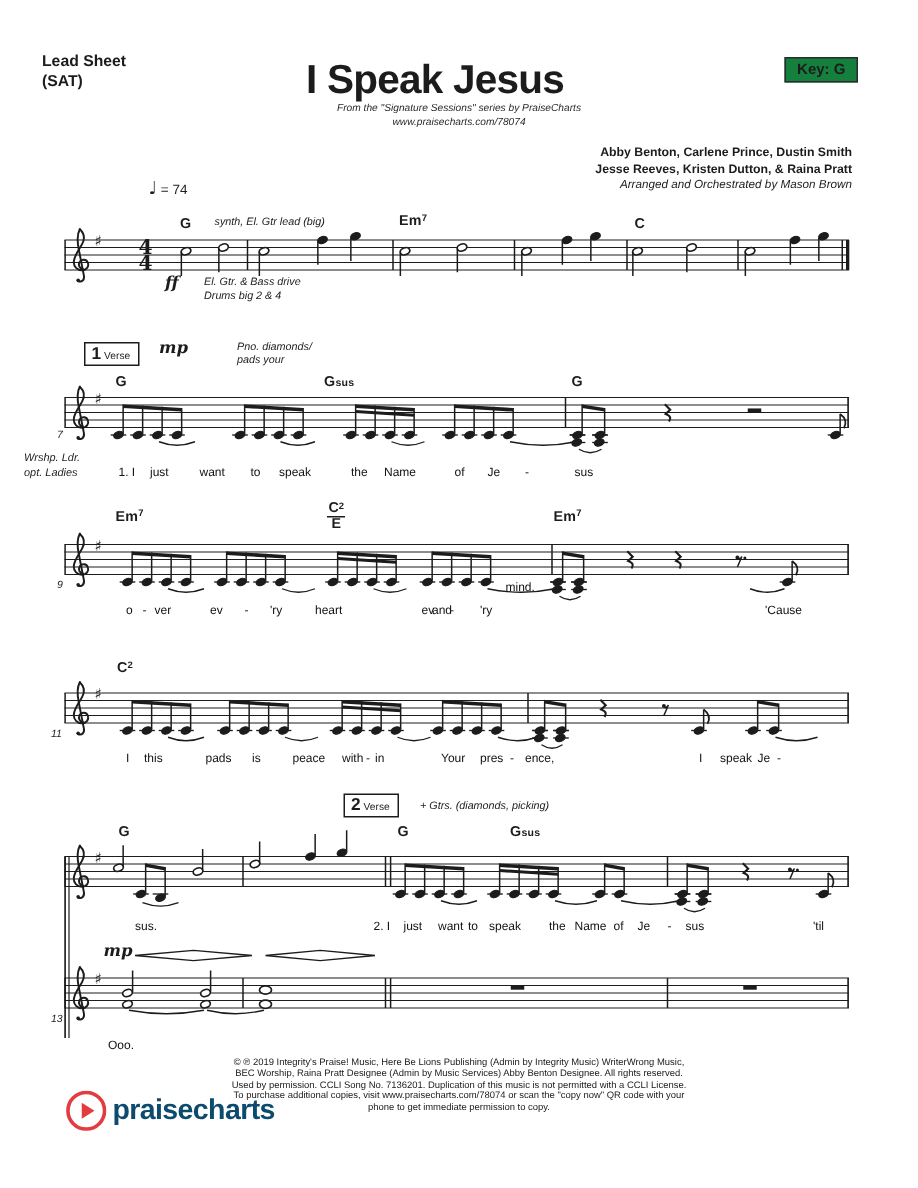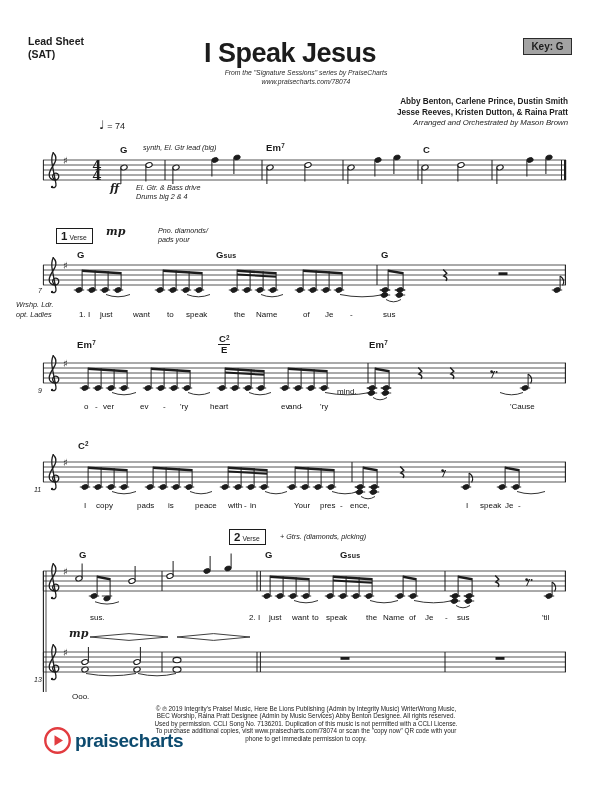--- a/index.html
+++ b/index.html
@@ -4,21 +4,21 @@
 <style>
   html,body{margin:0;padding:0;background:#888;}
   .page{position:relative;width:612px;height:792px;background:#ffffff;margin:0 auto;
         font-family:"Liberation Sans",sans-serif;color:#1c1c1c;overflow:hidden;}
   .abs{position:absolute;white-space:nowrap;}
   .sheet-type{left:28px;top:35px;font-size:10.5px;font-weight:bold;line-height:13px;}
   .title{left:0;top:38px;width:580px;text-align:center;font-size:27px;font-weight:bold;letter-spacing:-0.5px;}
   .subtitle{left:0;width:612px;text-align:center;font-style:italic;font-size:6.8px;color:#2a2a2a;}
   .sub1{top:69px;} .sub2{top:78px;}
   .keybox{left:523px;top:38px;width:47px;height:15px;border:1.1px solid #2b2b2b;
-          font-size:10px;font-weight:bold;text-align:center;line-height:15px;background:#a3a3a3;}
+          font-size:10px;font-weight:bold;text-align:center;line-height:15px;background:#15803d;}
   .authors{right:44px;text-align:right;font-size:8.2px;font-weight:bold;line-height:11px;}
   .auth1{top:96px;} .auth2{top:107px;}
   .arranger{right:44px;top:118px;text-align:right;font-size:7.8px;font-style:italic;}
   .tempo{left:99px;top:118px;font-size:9px;}
   .tempo .glyph{font-family:"DejaVu Sans",sans-serif;font-size:12px;}
   .chord{font-size:9.5px;font-weight:bold;letter-spacing:0.2px;}
   .chord sup{font-size:6.3px;vertical-align:3px;}
   .chord .sus{font-size:7px;font-weight:bold;}
   .chord-frac{text-align:center;font-size:9.5px;font-weight:bold;line-height:10px;}
   .chord-frac .top{display:block;border-bottom:0.9px solid #1c1c1c;padding:0 1px;}
@@ -616,21 +616,21 @@
       <div class="abs lyric" style="left: 210px; top: 402px;">heart</div>
       <div class="abs lyric" style="left: 268px; top: 402px; padding-left: 20px;">and</div>
       <div class="abs lyric" style="left: 281px; top: 402px;">ev</div>
       <div class="abs lyric" style="left: 300px; top: 402px;">-</div>
       <div class="abs lyric" style="left: 320px; top: 402px;">'ry</div>
       <div class="abs lyric" style="left: 337px; top: 387px;">mind.</div>
       <div class="abs lyric" style="left: 510px; top: 402px;">'Cause</div>
       <div class="abs mnum" style="left: 38px; top: 387px;">9</div>
       <div class="abs chord" style="left: 78px; top: 440px;"><span>C</span><sup>2</sup></div>
       <div class="abs lyric" style="left: 84px; top: 501px;">I</div>
-      <div class="abs lyric" style="left: 96px; top: 501px;">copy</div>
+      <div class="abs lyric" style="left: 96px; top: 501px;">this</div>
       <div class="abs lyric" style="left: 137px; top: 501px;">pads</div>
       <div class="abs lyric" style="left: 168px; top: 501px;">is</div>
       <div class="abs lyric" style="left: 195px; top: 501px;">peace</div>
       <div class="abs lyric" style="left: 228px; top: 501px;">with</div>
       <div class="abs lyric" style="left: 244px; top: 501px;">-</div>
       <div class="abs lyric" style="left: 250px; top: 501px;">in</div>
       <div class="abs lyric" style="left: 294px; top: 501px;">Your</div>
       <div class="abs lyric" style="left: 320px; top: 501px;">pres</div>
       <div class="abs lyric" style="left: 340px; top: 501px;">-</div>
       <div class="abs lyric" style="left: 350px; top: 501px;">ence,</div>

